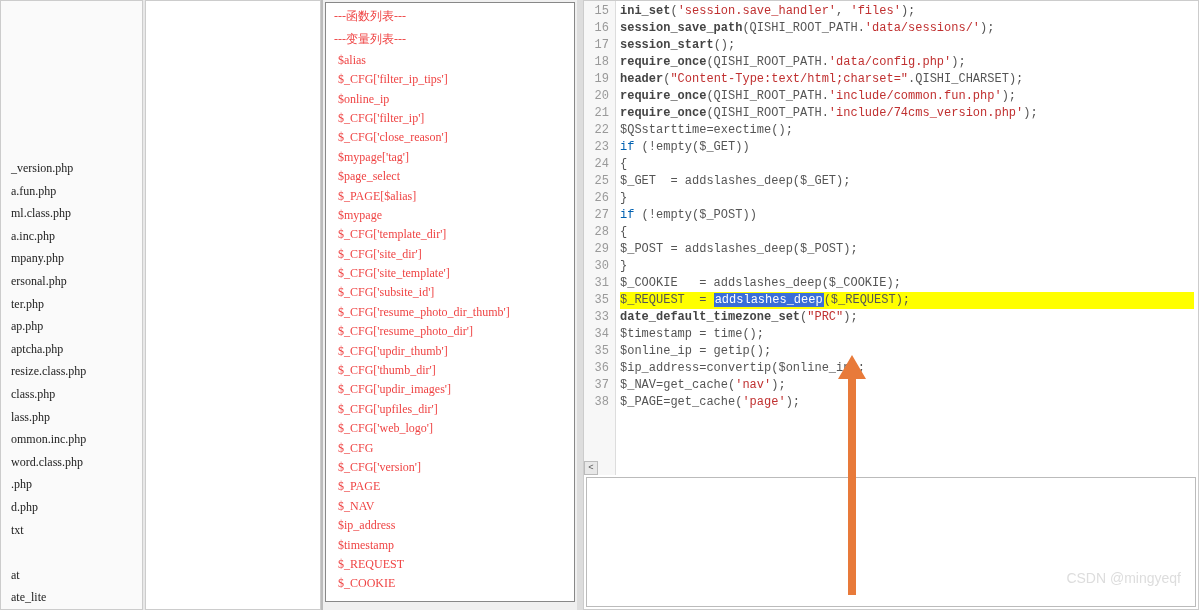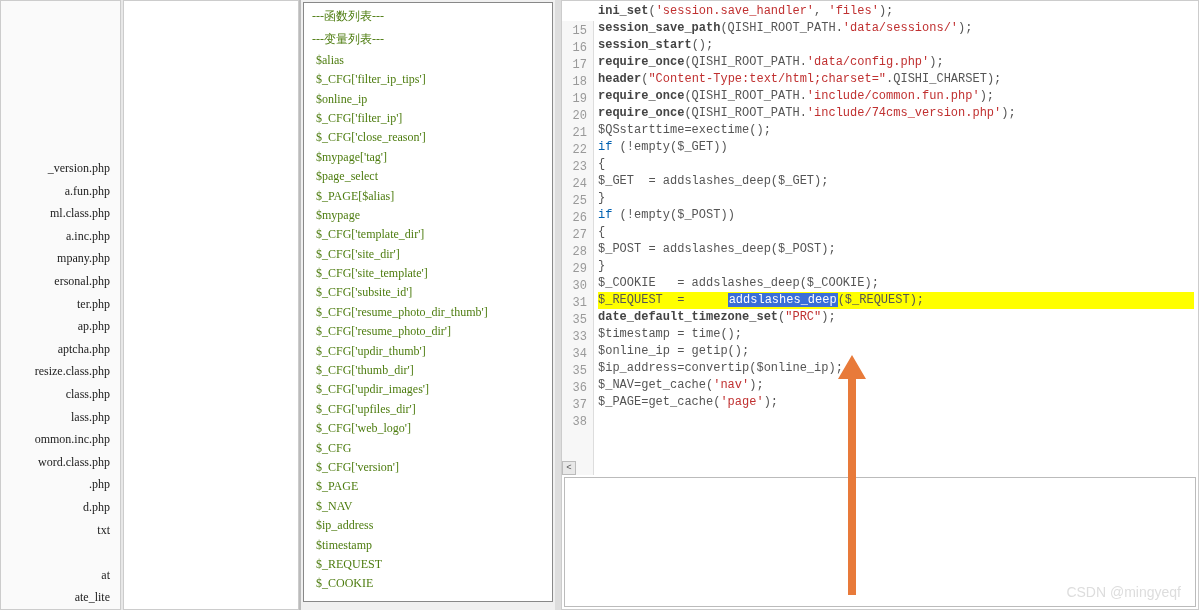--- a/index.html
+++ b/index.html
@@ -15,24 +15,23 @@
 .container {
   display: flex;
   height: 100%;
 }
 .panel {
   background: #fff;
   border: 1px solid #ccc;
   overflow: hidden;
 }
 .file-panel {
-  width: 121px;
+  width: 143px;
   padding: 4px 2px;
   background: #fafafa;
-  text-align: right;
 }
 .file-panel div {
   padding: 2px 4px;
   white-space: nowrap;
   color: #222;
   line-height: 1.55;
   font-family: "SimSun", "NSimSun", serif;
 }
 .gap1 { width: 180px; background:#e8e8e8; border-right:2px solid #bbb; }
 .gap1-inner{background:#fff;height:100%;border:1px solid #ccc;margin-left:2px;}
@@ -40,21 +39,21 @@
   width: 250px;
   padding: 4px;
   background:#fff;
   border:1px solid #888;
   margin:2px;
   height:calc(100% - 10px);
 }
 .var-panel div {
   padding: 1px 4px;
   white-space: nowrap;
-  color: #4d7c0f;
+  color: #ef4444;
   line-height: 1.45;
   font-family: "SimSun", "NSimSun", serif;
   font-size:12px;
 }
 .gap2 { width: 6px; background:#ddd; }
 .editor-wrap{
   flex:1;
   display:flex;
   flex-direction:column;
   background:#fff;
@@ -67,36 +66,35 @@
   overflow:hidden;
 }
 .gutter {
   width: 32px;
   background: #f7f7f7;
   color: #999;
   text-align: right;
   padding: 2px 6px 2px 2px;
   border-right:1px solid #ddd;
   font-family:"Consolas","Courier New",monospace;
-  margin-top:20px;
 }
 .gutter div { line-height: 1.45; height:17px;}
 .code {
   flex:1;
   padding: 2px 4px;
   font-family:"Consolas","Courier New",monospace;
   color:#555;
   white-space:pre;
 }
 .code .line { line-height:1.45; height:17px; position:relative;}
 .str { color:#c03030; }
 .kw { color:#0060b0; font-weight:normal;}
 .fn { color:#444; font-weight:bold;}
 .hl-line { background:#ffff00; display:inline-block; width:100%;}
-.sel { background:#3a6ed8; color:#fff; padding:0 1px;margin-left:36px;}
+.sel { background:#3a6ed8; color:#fff; padding:0 1px;}
 .bottom-box{
   height:130px;
   border-top:6px solid #ddd;
   background:#fff;
   margin:2px;
   border:1px solid #bbb;
 }
 .scroll-left{
   position:absolute;
   bottom:134px;
@@ -113,21 +111,21 @@
   position:absolute;
   left:832px;
   top:355px;
   width:40px;
   height:240px;
   pointer-events:none;
 }
 .watermark{
   position:absolute;
   right:18px;
-  bottom:10px;
+  bottom:24px;
   color:#ddd;
   font-family:Arial,sans-serif;
   font-size:14px;
   pointer-events:none;
 }
 </style>
 </head>
 <body>
 
 <div class="container">

